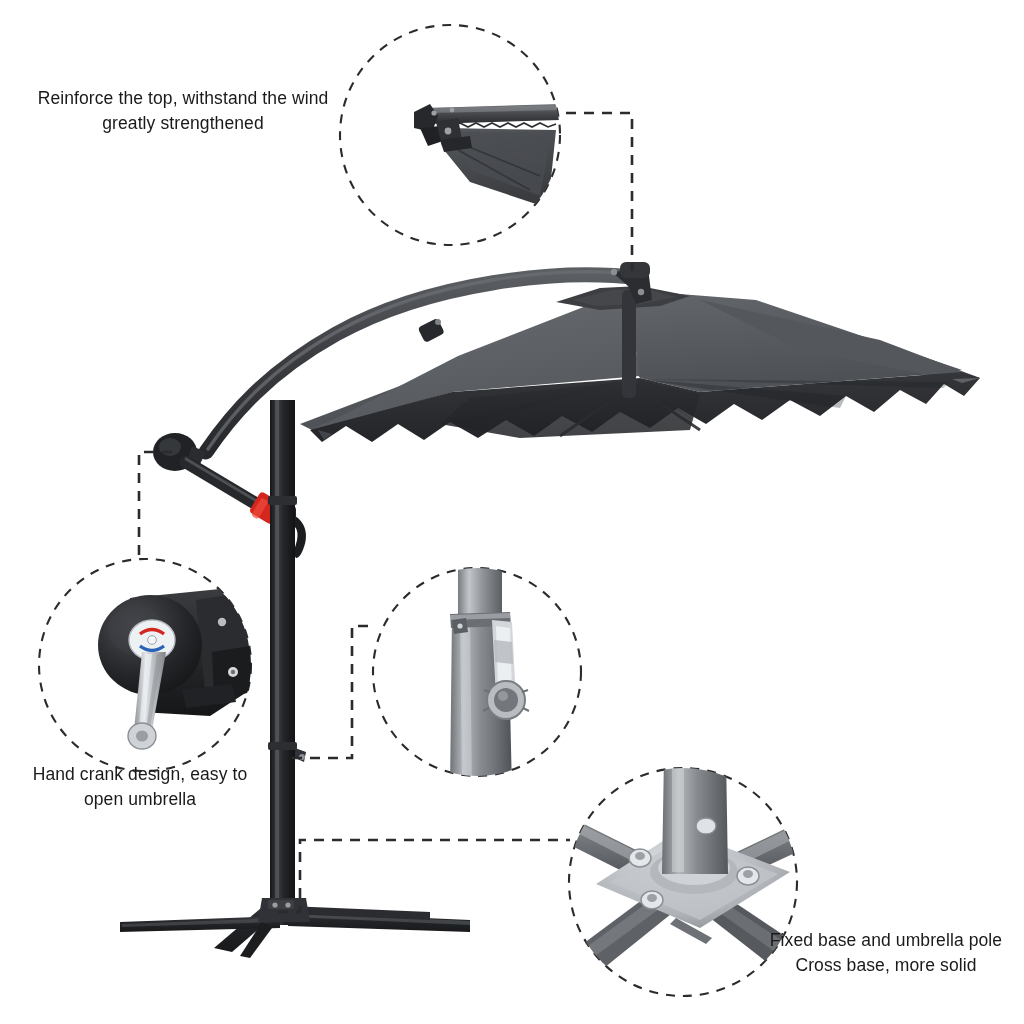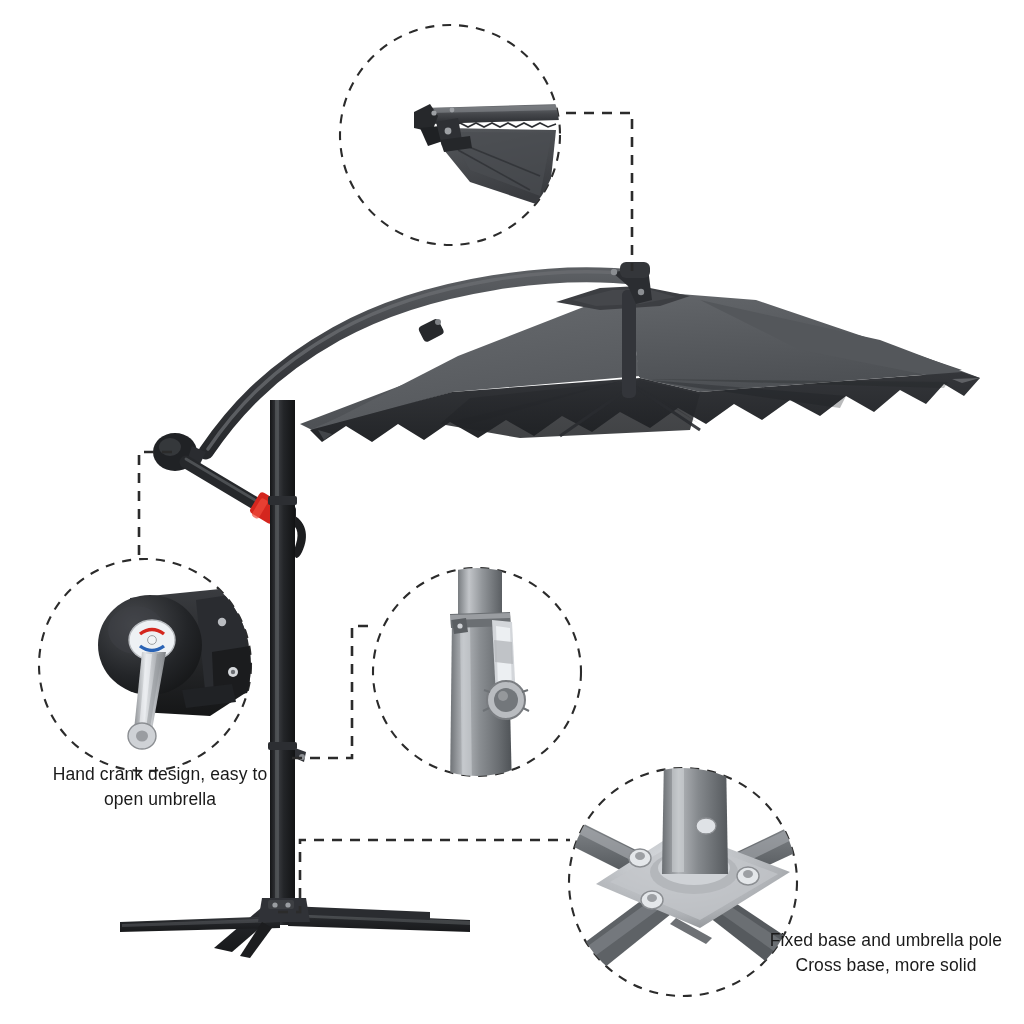--- a/index.html
+++ b/index.html
@@ -21,21 +21,21 @@
   .caption {
     position: absolute;
     color: #1a1a1a;
     font-size: 17.5px;
     line-height: 1.42;
     text-align: center;
     white-space: pre-line;
     letter-spacing: 0.1px;
   }
   #caption-top      { left: 18px;  top: 86px;  width: 330px; }
-  #caption-crank    { left: 24px;  top: 762px; width: 272px; }
+  #caption-crank    { left: 4px;  top: 762px; width: 272px; }
   #caption-pole     { left: 588px; top: 654px; width: 310px; text-align: left; }
   #caption-base     { left: 742px; top: 928px; width: 288px; }
 
   .svg-layer {
     position: absolute;
     left: 0;
     top: 0;
     width: 1024px;
     height: 1024px;
   }
@@ -404,20 +404,22 @@
         <ellipse cx="748" cy="874" rx="5" ry="4" fill="#9da0a4"></ellipse>
         <ellipse cx="652" cy="900" rx="11" ry="9" fill="#e4e7ea" stroke="#8b8e92" stroke-width="1.4"></ellipse>
         <ellipse cx="652" cy="898" rx="5" ry="4" fill="#9da0a4"></ellipse>
         <ellipse cx="706" cy="826" rx="10" ry="8" fill="#dfe2e6" stroke="#8b8e92" stroke-width="1.3"></ellipse>
       </g>
 
       <path d="M 676 918 L 712 938 L 706 944 L 670 924 Z" fill="#4a4e52" opacity="0.8"></path>
     </g>
   </svg>
 
+  <div class="caption" id="caption-top">Reinforce the top, withstand the wind
+greatly strengthened</div>
 
   <div class="caption" id="caption-crank">Hand crank design, easy to
 open umbrella</div>
 
 
   <div class="caption" id="caption-base">Fixed base and umbrella pole
 Cross base, more solid</div>
 
 </div>
 

